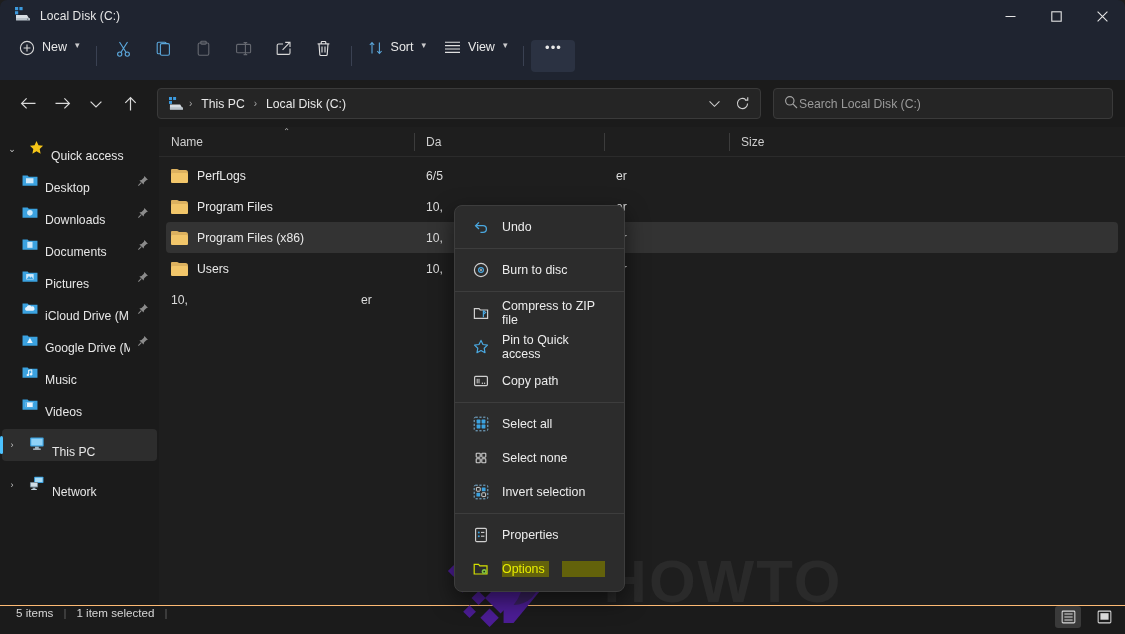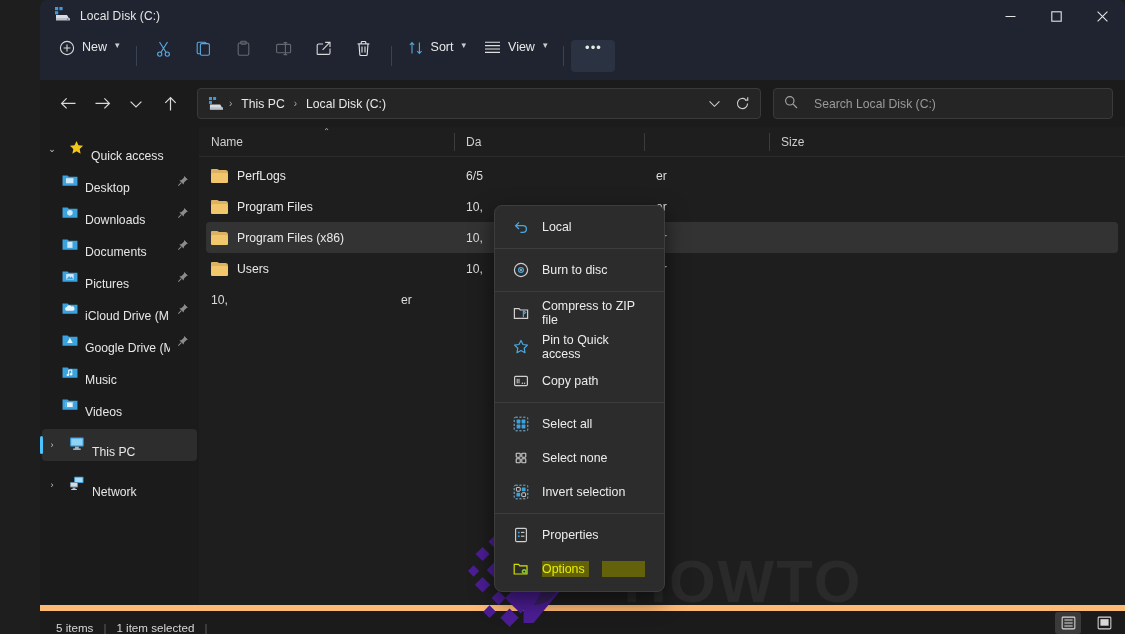--- a/index.html
+++ b/index.html
@@ -7,21 +7,21 @@
     width: 1125px; height: 634px;
     background: #1b1b1b;
     font-family: "Liberation Sans", sans-serif;
     overflow: hidden;
     -webkit-font-smoothing: antialiased;
   }
   .window {
     position: relative;
     width: 1125px; height: 634px;
     background: #1e1e1e;
-    display: flex; flex-direction: column; padding-left: 40px;
+    display: flex; flex-direction: column;
   }
 
   
   .titlebar {
     height: 32px;
     background: #1f2430;
     display: flex; align-items: center;
     flex: 0 0 32px;
     position: relative;
     border-top-left-radius: 7px; border-top-right-radius: 7px;
@@ -100,21 +100,21 @@
     width: 28px; height: 26px; border-radius: 3px;
     display: flex; align-items: center; justify-content: center;
     color: #d0d0d0;
   }
   .searchbox {
     width: 340px; flex: 0 0 340px;
     height: 31px; margin-left: 10px;
     background: #252525;
     border: 1px solid #3a3a3a;
     border-radius: 4px;
-    display: flex; align-items: center; gap: 16px;
+    display: flex; align-items: center; gap: 1px;
     padding: 0 10px;
   }
   .search-ph { font-size: 12.2px; color: #9a9a9a; }
 
   
   .body { flex: 1 1 auto; display: flex; min-height: 0; position: relative; }
 
   
   .sidebar {
     width: 159px; flex: 0 0 159px;
@@ -222,22 +222,22 @@
   .wm-text {
     font-size: 60px; font-weight: bold; letter-spacing: 2px;
     color: #2a2a2a;
     font-family: "Liberation Sans", sans-serif;
   }
 
   
   .statusbar {
     height: 29px; flex: 0 0 29px;
     background: #1b1b1b;
-    border-top: 6px solid #fdba74;
-    display: flex; align-items: flex-end;
+    border-top: 1px solid #fdba74;
+    display: flex; align-items: flex-start;
     padding: 0 8px 0 16px;
     font-size: 11.6px; color: #d6d6d6;
     gap: 10px;
   }
   .status-sep { color: #5d5d5d; }
   .status-spacer { flex: 1 1 auto; }
   .viewbtn {
     width: 26px; height: 22px; border-radius: 3px;
     display: flex; align-items: center; justify-content: center;
   }
@@ -760,21 +760,21 @@
 
     <div class="ctxmenu">
 
       <div class="ctx-item">
         <span class="ctx-ico">
           <svg width="16" height="16" viewBox="0 0 16 16">
             <path d="M3.2 6.6 H10 a3.4 3.4 0 0 1 0 6.8 H7.4" fill="none" stroke="#4aa8e0" stroke-width="1.3"></path>
             <path d="M6 3.4 L2.6 6.7 L6 10" fill="none" stroke="#4aa8e0" stroke-width="1.3"></path>
           </svg>
         </span>
-        <span class="ctx-label">Local</span>
+        <span class="ctx-label">Undo</span>
       </div>
       <div class="ctx-sep"></div>
 
       <div class="ctx-item">
         <span class="ctx-ico">
           <svg width="16" height="16" viewBox="0 0 16 16">
             <circle cx="8" cy="8" r="6.6" fill="none" stroke="#cfcfcf" stroke-width="1.2"></circle>
             <circle cx="8" cy="8" r="2.4" fill="none" stroke="#4aa8e0" stroke-width="1.2"></circle>
             <circle cx="8" cy="8" r="0.9" fill="#cfcfcf"></circle>
           </svg>

